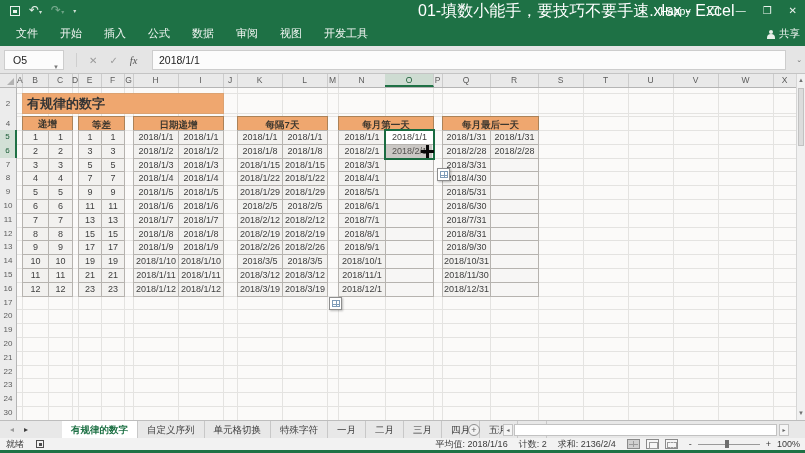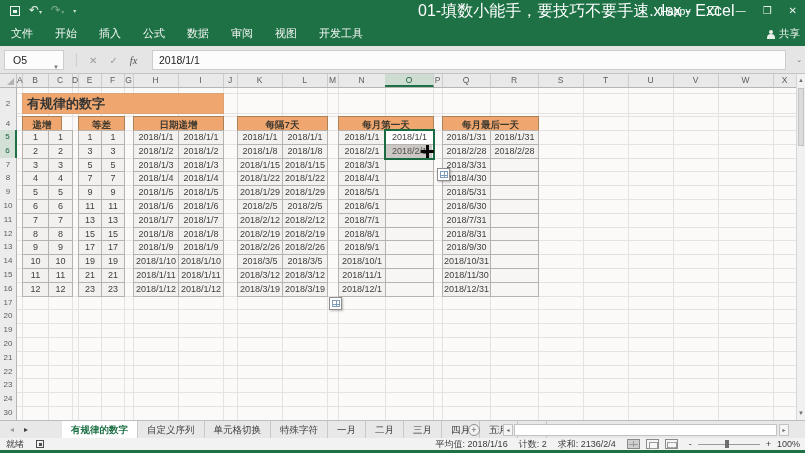--- a/index.html
+++ b/index.html
@@ -17,21 +17,21 @@
   .save-ic { width:10px; height:10px; border:1.5px solid #eaf2ec; position:relative; }
   .save-ic::after { content:""; position:absolute; left:2px; top:3.5px; width:4px; height:3px; background:#eaf2ec; }
   .tiny-dd { font-size:6px; color:#cfe0d5; }
   .wtitle { position:absolute; left:418px; top:0; line-height:21px; font-size:16px; white-space:nowrap; color:#fff; }
   .tbr { position:absolute; right:8px; top:0; height:21px; display:flex; align-items:center; gap:17px; }
   .tbr .user { font-size:10.5px; }
   .tbr .wbtn { font-size:10px; color:#eaf2ec; }
   .ribbonopts-ic { width:11px; height:9px; border:1px solid #dce8e0; position:relative; }
   .ribbonopts-ic::after { content:"^"; position:absolute; left:2.5px; top:-1px; font-size:7px; color:#dce8e0; }
   
-  .ribbonbar { position:absolute; left:0; top:21px; width:805px; height:25px; background:#1e7145; display:flex; align-items:flex-end; }
+  .ribbonbar { position:absolute; left:0; top:21px; width:805px; height:25px; background:#1e7145; display:flex; align-items:flex-end; padding-left:5px; }
   .rtab { font-size:11px; color:#f2f6f3; padding:0 11px; line-height:25px; white-space:nowrap; }
   .tellme { display:flex; align-items:center; gap:5px; margin-left:8px; font-size:11px; color:#e6efe9; white-space:nowrap; }
   .bulb { width:9px; height:9px; border:1.2px solid #dfe9e2; border-radius:50%; position:relative; }
   .bulb::after { content:""; position:absolute; left:2.2px; top:8px; width:3px; height:2px; background:#dfe9e2; }
   .share { position:absolute; right:5px; top:27px; display:flex; align-items:center; gap:4px; font-size:10.5px; color:#eff4f0; }
   .person-ic { width:8px; height:9px; position:relative; }
   .person-ic::before { content:""; position:absolute; left:2px; top:0; width:4px; height:4px; border-radius:50%; background:#e8efe9; }
   .person-ic::after { content:""; position:absolute; left:0; top:4.5px; width:8px; height:4.5px; border-radius:4px 4px 0 0; background:#e8efe9; }
   
   .formularow { position:absolute; left:0; top:46px; width:805px; height:28px; background:#e5e5e5; border-bottom:1px solid #c4c4c4; }
@@ -254,21 +254,21 @@
       <div class="rowh" style="top: 207.6px; height: 14.8px; line-height: 14.8px;">17</div>
       <div class="rowh" style="top: 221.4px; height: 14.8px; line-height: 14.8px;">20</div>
       <div class="rowh" style="top: 235.2px; height: 14.8px; line-height: 14.8px;">19</div>
       <div class="rowh" style="top: 249px; height: 14.8px; line-height: 14.8px;">20</div>
       <div class="rowh" style="top: 262.8px; height: 14.8px; line-height: 14.8px;">21</div>
       <div class="rowh" style="top: 276.6px; height: 14.8px; line-height: 14.8px;">22</div>
       <div class="rowh" style="top: 290.4px; height: 14.8px; line-height: 14.8px;">23</div>
       <div class="rowh" style="top: 304.2px; height: 14.8px; line-height: 14.8px;">24</div>
       <div class="rowh" style="top: 318px; height: 14.8px; line-height: 14.8px;">30</div>
       <div class="titlecell" style="left: 22px; top: 5px; width: 202px; height: 21px;">有规律的数字</div>
-      <div class="tbl-h" style="left: 22px; top: 28px; width: 40px; height: 15px; line-height: 15px;">递增</div>
+      <div class="tbl-h" style="left: 22px; top: 28px; width: 51px; height: 15px; line-height: 15px; font-family: Liberation Mono, monospace;">递增</div>
       <div class="cell" style="left: 22px; top: 42px; width: 27px; height: 14.8px; line-height: 13.8px;">1</div>
       <div class="cell" style="left: 22px; top: 55.8px; width: 27px; height: 14.8px; line-height: 13.8px;">2</div>
       <div class="cell" style="left: 22px; top: 69.6px; width: 27px; height: 14.8px; line-height: 13.8px;">3</div>
       <div class="cell" style="left: 22px; top: 83.4px; width: 27px; height: 14.8px; line-height: 13.8px;">4</div>
       <div class="cell" style="left: 22px; top: 97.2px; width: 27px; height: 14.8px; line-height: 13.8px;">5</div>
       <div class="cell" style="left: 22px; top: 111px; width: 27px; height: 14.8px; line-height: 13.8px;">6</div>
       <div class="cell" style="left: 22px; top: 124.8px; width: 27px; height: 14.8px; line-height: 13.8px;">7</div>
       <div class="cell" style="left: 22px; top: 138.6px; width: 27px; height: 14.8px; line-height: 13.8px;">8</div>
       <div class="cell" style="left: 22px; top: 152.4px; width: 27px; height: 14.8px; line-height: 13.8px;">9</div>
       <div class="cell" style="left: 22px; top: 166.2px; width: 27px; height: 14.8px; line-height: 13.8px;">10</div>

